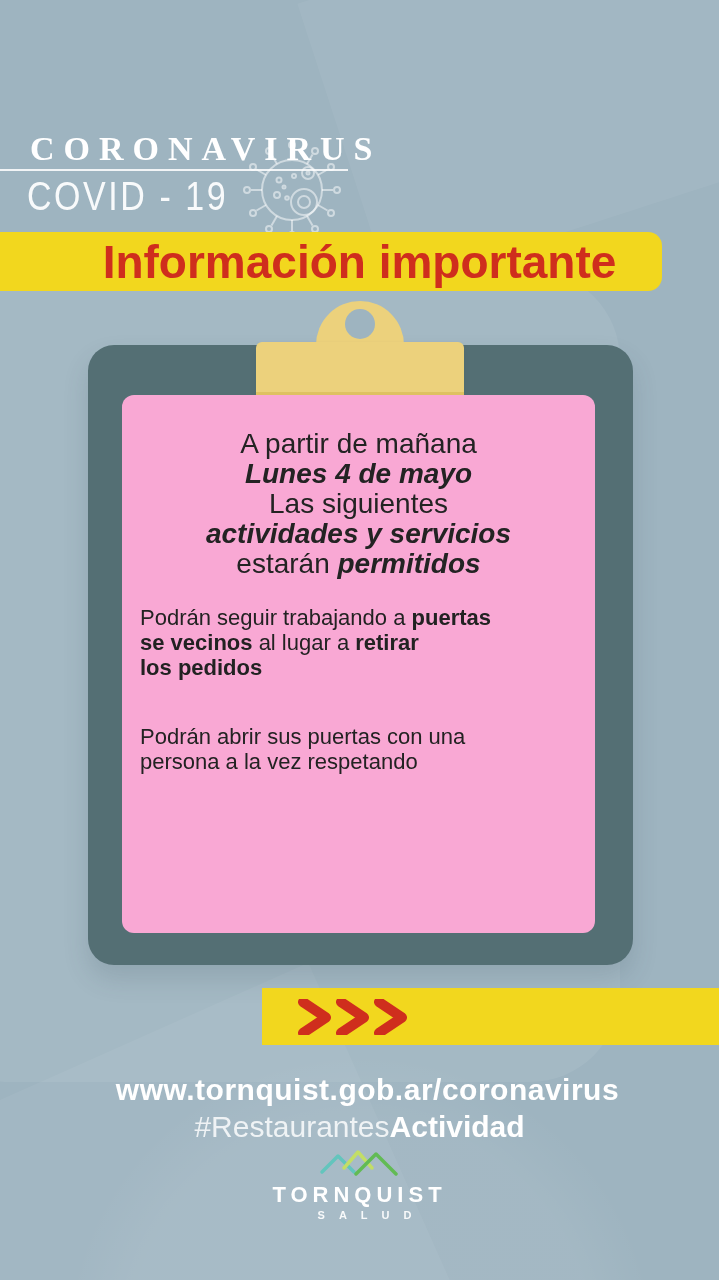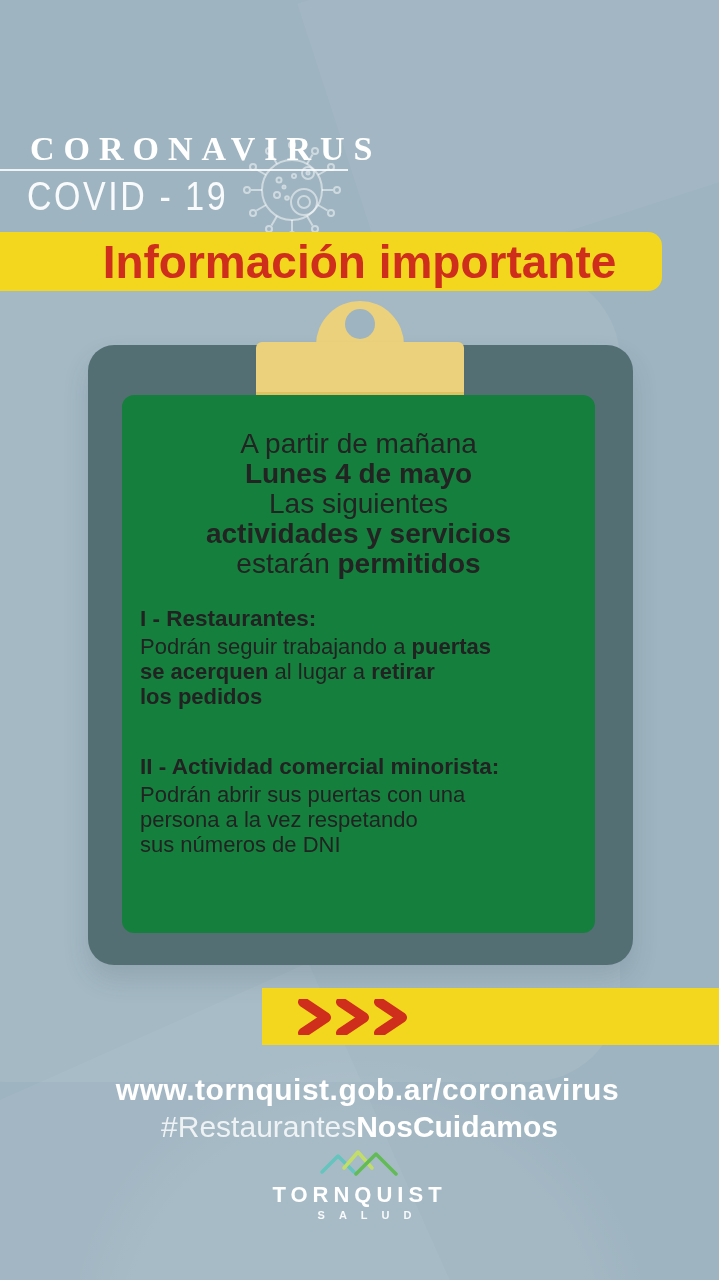--- a/index.html
+++ b/index.html
@@ -65,25 +65,25 @@
   }
   .clip-arch{position:absolute; left:228px; top:-44px; width:88px; height:50px;
     border-radius:44px 44px 0 0; background:var(--clip-yellow);}
   .clip-hole{position:absolute; left:257px; top:-36px; width:30px; height:30px;
     border-radius:50%; background:var(--background);}
   .clip-rect{position:absolute; left:168px; top:-3px; width:208px; height:60px;
     border-radius:6px; background:linear-gradient(var(--clip-yellow) 0 84%, var(--clip-yellow-dark) 84%);
     box-shadow:0 4px 6px rgba(60,80,90,0.15);}
   .paper{
     position:absolute; left:34px; top:50px; width:473px; height:538px;
-    background:#15803d; border-radius:12px; color:var(--text-dark);
+    background:#f9a8d4; border-radius:12px; color:var(--text-dark);
   }
   .intro{padding-top:34px; text-align:center; font-size:28px; line-height:30px;
     font-weight:400; color:#232323;}
-  .intro .b{font-weight:bold;}
+  .intro .b{font-weight:bold;font-style:italic;}
   .section{margin-left:18px; margin-right:10px; font-size:22px; line-height:25px; color:#222;}
   .section .heading{font-size:22.5px; line-height:27px; font-weight:bold; margin-bottom:2px;}
   .section .b{font-weight:bold;}
   .section-1{margin-top:26px;}
   .section-2{margin-top:44px;}
   .pline{white-space:nowrap;}
 
   
   .cta-banner{
     position:absolute; left:262px; top:988px; width:457px; height:57px;
@@ -170,45 +170,42 @@
     <div class="paper">
       <div class="intro">
         <div class="pline"><span>A partir de mañana</span></div>
         <div class="pline"><span class="b">Lunes 4 de mayo</span></div>
         <div class="pline"><span>Las siguientes</span></div>
         <div class="pline"><span class="b">actividades y servicios</span></div>
         <div class="pline"><span>estarán </span><span class="b">permitidos</span></div>
       </div>
 
       <div class="section section-1">
-        <div class="heading">I - Restaurantes:</div>
         <div class="pline"><span>Podrán seguir trabajando a </span><span class="b">puertas</span></div>
-        <div class="pline"><span class="b">se acerquen</span><span> al lugar a </span><span class="b">retirar</span></div>
+        <div class="pline"><span class="b">se vecinos</span><span> al lugar a </span><span class="b">retirar</span></div>
         <div class="pline"><span class="b">los pedidos</span></div>
       </div>
 
       <div class="section section-2">
-        <div class="heading">II - Actividad comercial minorista:</div>
         <div class="pline"><span>Podrán abrir sus puertas con una</span></div>
         <div class="pline"><span>persona a la vez respetando</span></div>
-        <div class="pline"><span>sus números de DNI</span></div>
       </div>
     </div>
   </div>
 
   <div class="cta-banner">
     <svg width="120" height="36" viewBox="0 0 120 36" fill="none" stroke="#cf2e1d" stroke-width="10" stroke-linecap="round" stroke-linejoin="round">
       <path d="M5,3 L28,18.5 L5,34"></path>
       <path d="M43,3 L66,18.5 L43,34"></path>
       <path d="M81,3 L104,18.5 L81,34"></path>
     </svg>
   </div>
 
   <div class="footer-url">www.tornquist.gob.ar/coronavirus</div>
-  <div class="footer-hashtag"><span class="light">#Restaurantes</span><span class="bold">NosCuidamos</span></div>
+  <div class="footer-hashtag"><span class="light">#Restaurantes</span><span class="bold">Actividad</span></div>
 
   <div class="logo">
     <svg width="84" height="30" viewBox="0 0 84 30" fill="none" stroke-width="3.5" stroke-linecap="round" stroke-linejoin="round">
       <polyline points="4,26 20,10 36,26" stroke="#63c5bd"></polyline>
       <polyline points="26,22 40,6 54,22" stroke="#c3de66"></polyline>
       <polyline points="38,28 58,8 78,28" stroke="#62bb54"></polyline>
     </svg>
     <div class="logo-title">TORNQUIST</div>
     <div class="logo-subtitle">SALUD</div>
   </div>

